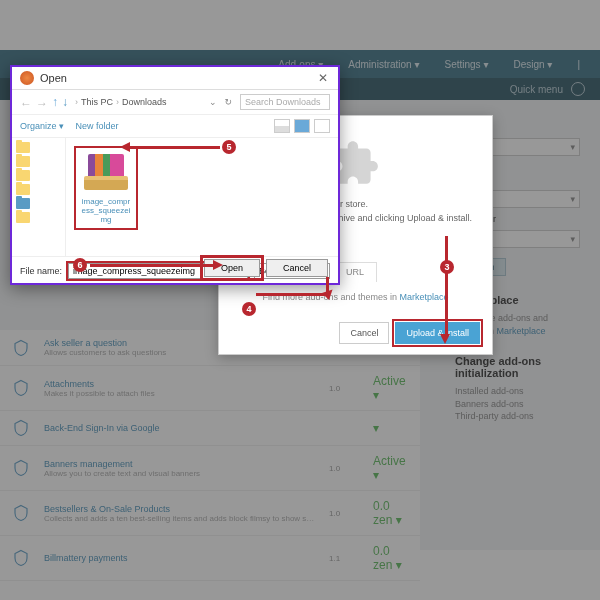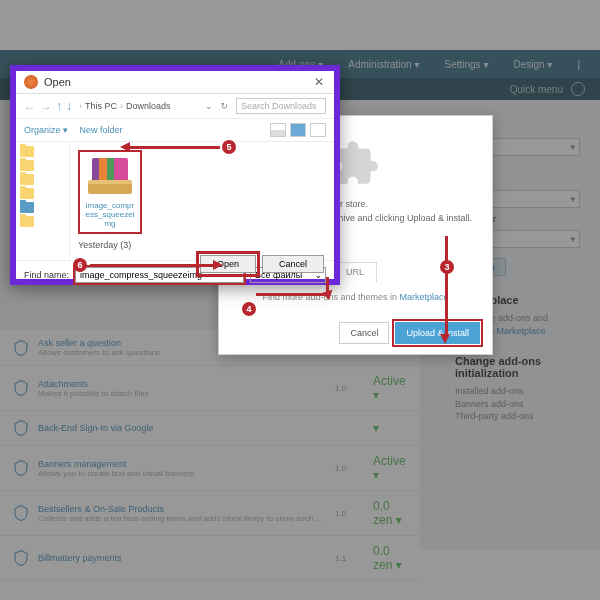--- a/index.html
+++ b/index.html
@@ -12,21 +12,21 @@
 .gear{width:14px;height:14px;border:1.5px solid #b8ccd4;border-radius:50%;position:relative;margin-left:8px}
 .sidebar{position:absolute;top:70px;right:20px;width:125px;font-size:10px;color:#555}
 .sb-sec{margin-bottom:18px}
 .sb-h{font-weight:bold;color:#333;margin-bottom:6px;font-size:11px}
 .sb-sel{background:#fff;border:1px solid #ccc;padding:3px 6px;font-size:9px;color:#888;margin-bottom:4px;position:relative}
 .sb-sel:after{content:"▾";position:absolute;right:4px;color:#888}
 .sb-btn{background:#d8e8ee;border:1px solid #aac4d0;padding:3px 10px;font-size:9px;color:#4a7a8f;display:inline-block}
 .sb-txt{font-size:9px;color:#888;line-height:1.4}
 .sb-link{color:#4a90b8}
 .addonlist{position:absolute;top:280px;left:0;width:420px;background:#fff}
-.addon-row{display:flex;align-items:center;padding:8px 12px;border-bottom:1px solid #eee;gap:8px}
+.addon-row{display:flex;align-items:center;padding:8px 12px;border-bottom:1px solid #eee;gap:14px}
 .addon-ic{width:18px;height:18px;flex-shrink:0;position:relative}
 .addon-ic svg{width:18px;height:18px;fill:none;stroke:#5a9bc4;stroke-width:1.5}
 .addon-txt{flex:1;min-width:0}
 .addon-t{font-size:9px;color:#4a90b8;white-space:nowrap;overflow:hidden;text-overflow:ellipsis}
 .addon-d{font-size:8px;color:#aaa;white-space:nowrap;overflow:hidden;text-overflow:ellipsis}
 .addon-v{font-size:8px;color:#999;width:30px}
 .addon-s{font-size:12px;color:#5cb85c;width:35px}
 .modal{position:absolute;top:115px;left:218px;width:275px;height:240px;background:#fff;border:1px solid #ccc;box-shadow:0 3px 12px rgba(0,0,0,0.25);z-index:3;padding:14px;font-size:10px;color:#555}
 .puzzle{width:50px;height:50px;margin:8px auto 10px;position:relative}
 .puzzle svg{width:50px;height:50px;fill:#d5d5d5}
@@ -34,21 +34,21 @@
 .mlink{color:#4a90b8}
 .tabs{display:flex;gap:0;margin:10px 0;font-size:9px}
 .tab{padding:4px 12px;border:1px solid #ddd;border-bottom:none;color:#888;cursor:pointer}
 .tab.act{background:#fff;color:#4a90b8;border-top:1px solid #ddd}
 .tab.hl{border:2px solid #b8272f;padding:3px 11px}
 .mfind{text-align:center;font-size:9px;color:#888;margin:6px 0 14px}
 .mbtns{position:absolute;bottom:10px;right:12px;display:flex;gap:6px}
 .mbtn{padding:5px 10px;font-size:9px;border:1px solid #ccc;background:#fff;cursor:pointer}
 .mbtn.pri{background:#4aa3d4;color:#fff;border-color:#4aa3d4}
 .mbtn.hl{outline:2px solid #b8272f;outline-offset:1px}
-.dialog{position:absolute;top:65px;left:10px;width:330px;height:220px;background:#fff;border:6px solid #6d28d9;box-shadow:0 4px 16px rgba(0,0,0,0.4);z-index:5;font-size:10px}
+.dialog{position:absolute;top:65px;left:10px;width:330px;height:220px;background:#fff;border:2px solid #6d28d9;box-shadow:0 4px 16px rgba(0,0,0,0.4);z-index:5;font-size:10px}
 .dlg-tb{display:flex;align-items:center;padding:4px 8px;border-bottom:1px solid #ddd}
 .dlg-ic{width:14px;height:14px;background:radial-gradient(circle,#e84,#c52);border-radius:50%;margin-right:6px}
 .dlg-tt{flex:1;font-size:11px;color:#333}
 .dlg-x{width:14px;font-size:12px;color:#666;cursor:pointer;text-align:center}
 .dlg-nav{display:flex;align-items:center;padding:4px 8px;gap:4px;border-bottom:1px solid #eee;font-size:9px;color:#555}
 .nav-arr{color:#6aa9d8;font-size:12px}
 .nav-arr.g{color:#bbb}
 .nav-path{flex:1}
 .nav-sep{color:#aaa;margin:0 3px}
 .dlg-srch{width:90px;border:1px solid #ccc;padding:2px 4px;font-size:9px;color:#aaa}
@@ -254,25 +254,24 @@
       <div class="sf bl"></div>
       <div class="sf"></div>
     </div>
     <div class="dlg-main">
       <div class="filebox">
         <div class="fileic">
             <div class="books"></div>
           </div>
         <div class="filelbl">image_compress_squeezeimg</div>
       </div>
-      <div class="grp2">Yesterday (3)</div>
     </div>
   </div>
   <div class="dlg-ft">
-    <span class="ft-lbl">Find name:</span>
+    <span class="ft-lbl">File name:</span>
     <input class="ft-inp" value="image_compress_squeezeimg" style="">
     <div class="ft-sel">Все файлы</div>
   </div>
   <div class="ft-btns">
     <div class="ft-btn hl">Open</div>
     <div class="ft-btn">Cancel</div>
   </div>
 </div>
 
 <div class="badge" style="top:260px;left:440px">3</div>

